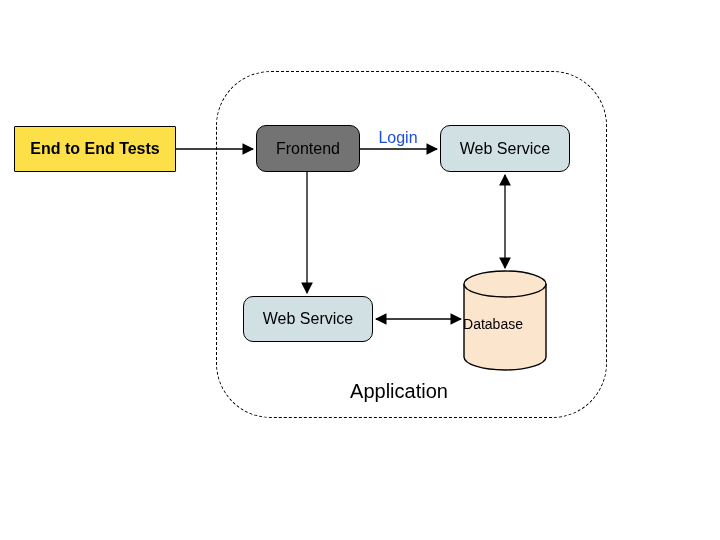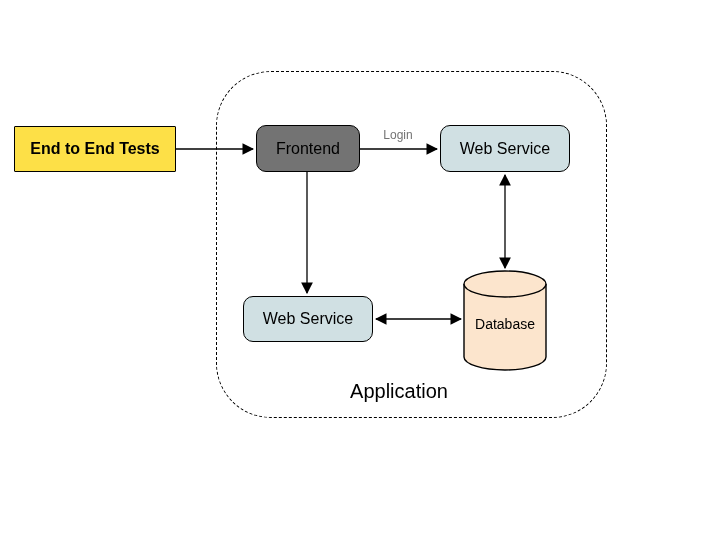--- a/index.html
+++ b/index.html
@@ -37,35 +37,35 @@
   .boundary {
     position: absolute;
     left: 216px; top: 71px;
     width: 391px; height: 347px;
     border: 1.5px dashed #000000;
     border-radius: 55px;
     box-sizing: border-box;
   }
   .edge-label {
     position: absolute;
-    font-size: 12px;
-    color: #737373;
+    font-size: 16px;
+    color: #1d4ed8;
     line-height: 1.3;
   }
   .boundary-label {
     position: absolute;
     left: 329px; top: 380px;
     width: 140px;
     text-align: center;
     font-size: 20px;
     color: #000000;
   }
   .db-label {
     position: absolute;
-    left: 463px; top: 270px;
+    left: 451px; top: 270px;
     width: 84px; height: 100px;
     display: flex;
     align-items: center;
     justify-content: center;
     font-size: 14px;
     color: #000000;
     padding-top: 8px;
     box-sizing: border-box;
   }
   

